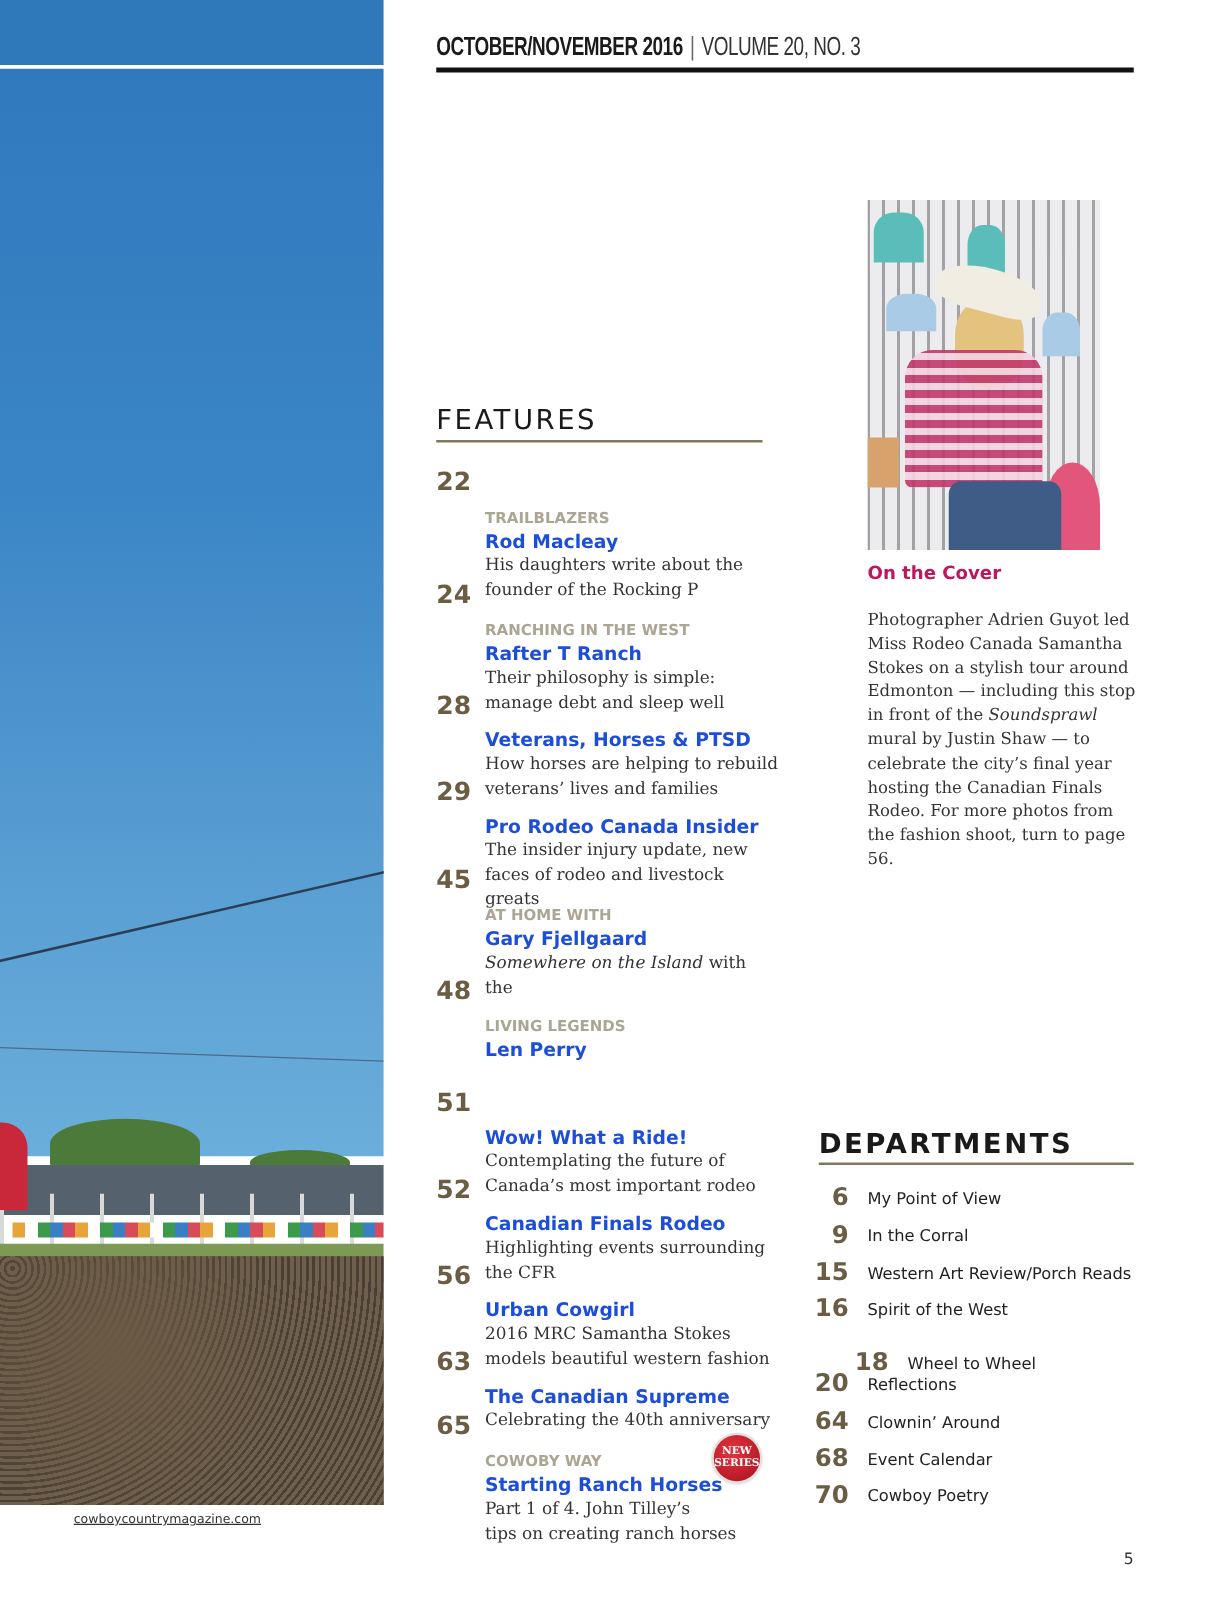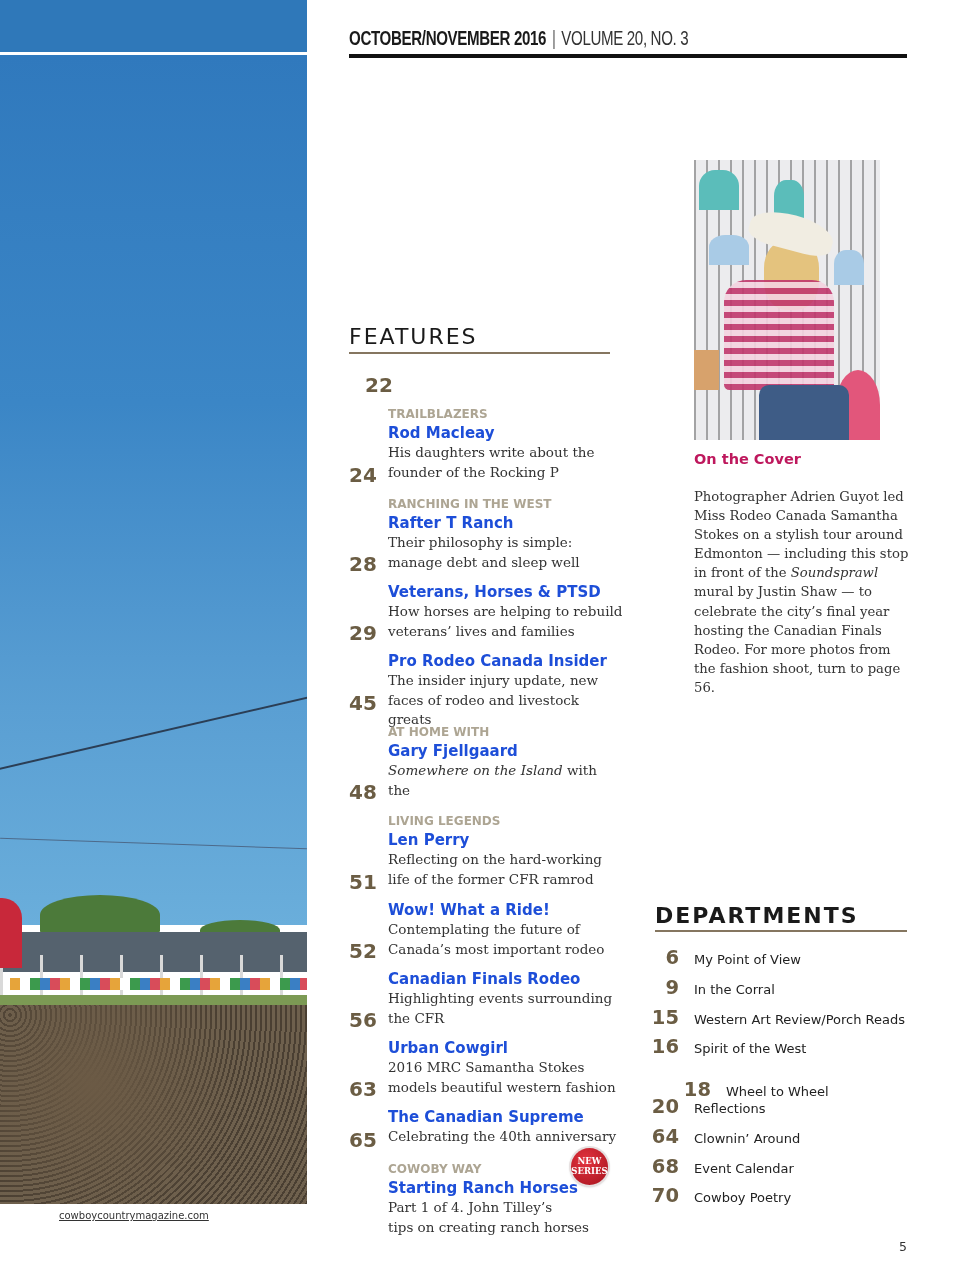--- a/index.html
+++ b/index.html
@@ -84,21 +84,21 @@
   <span class="issue">
     <span>OCTOBER/NOVEMBER 2016</span><span class="sep">|</span><span class="vol">VOLUME 20, NO. 3</span>
   </span>
 </div>
 
 <div class="section-title" style="left:349px;top:324px;">FEATURES</div>
 <div class="rule" style="left:349px;top:352px;width:261px;"></div>
 
 <div id="features-list">
     <div class="feat" style="top: 374px;">
-      <div class="num" style="top: 0px; margin-left: 16px;">22</div>
+      <div class="num" style="top: 0px;">22</div>
       <div class="body">
         <div class="kicker">TRAILBLAZERS</div>
         <div class="title">Rod Macleay</div>
         <div class="desc"><span>His daughters write about the</span><br><span>founder of the Rocking P</span></div>
       </div>
     </div>
     <div class="feat" style="top: 464px;">
       <div class="num" style="top: 0px;">24</div>
       <div class="body">
         <div class="kicker">RANCHING IN THE WEST</div>
@@ -126,21 +126,20 @@
         <div class="kicker">AT HOME WITH</div>
         <div class="title">Gary Fjellgaard</div>
         <div class="desc"><i>Somewhere on the Island</i><span> with the</span><br></div>
       </div>
     </div>
     <div class="feat" style="top: 781px;">
       <div class="num" style="top: 0px;">48</div>
       <div class="body">
         <div class="kicker">LIVING LEGENDS</div>
         <div class="title">Len Perry</div>
-        <div class="desc"><span>Reflecting on the hard-working</span><br><span>life of the former CFR ramrod</span></div>
       </div>
     </div>
     <div class="feat" style="top: 871px;">
       <div class="num" style="top: 0px;">51</div>
       <div class="body">
         <div class="title first">Wow! What a Ride!</div>
         <div class="desc"><span>Contemplating the future of</span><br><span>Canada’s most important rodeo</span></div>
       </div>
     </div>
     <div class="feat" style="top: 940px;">

